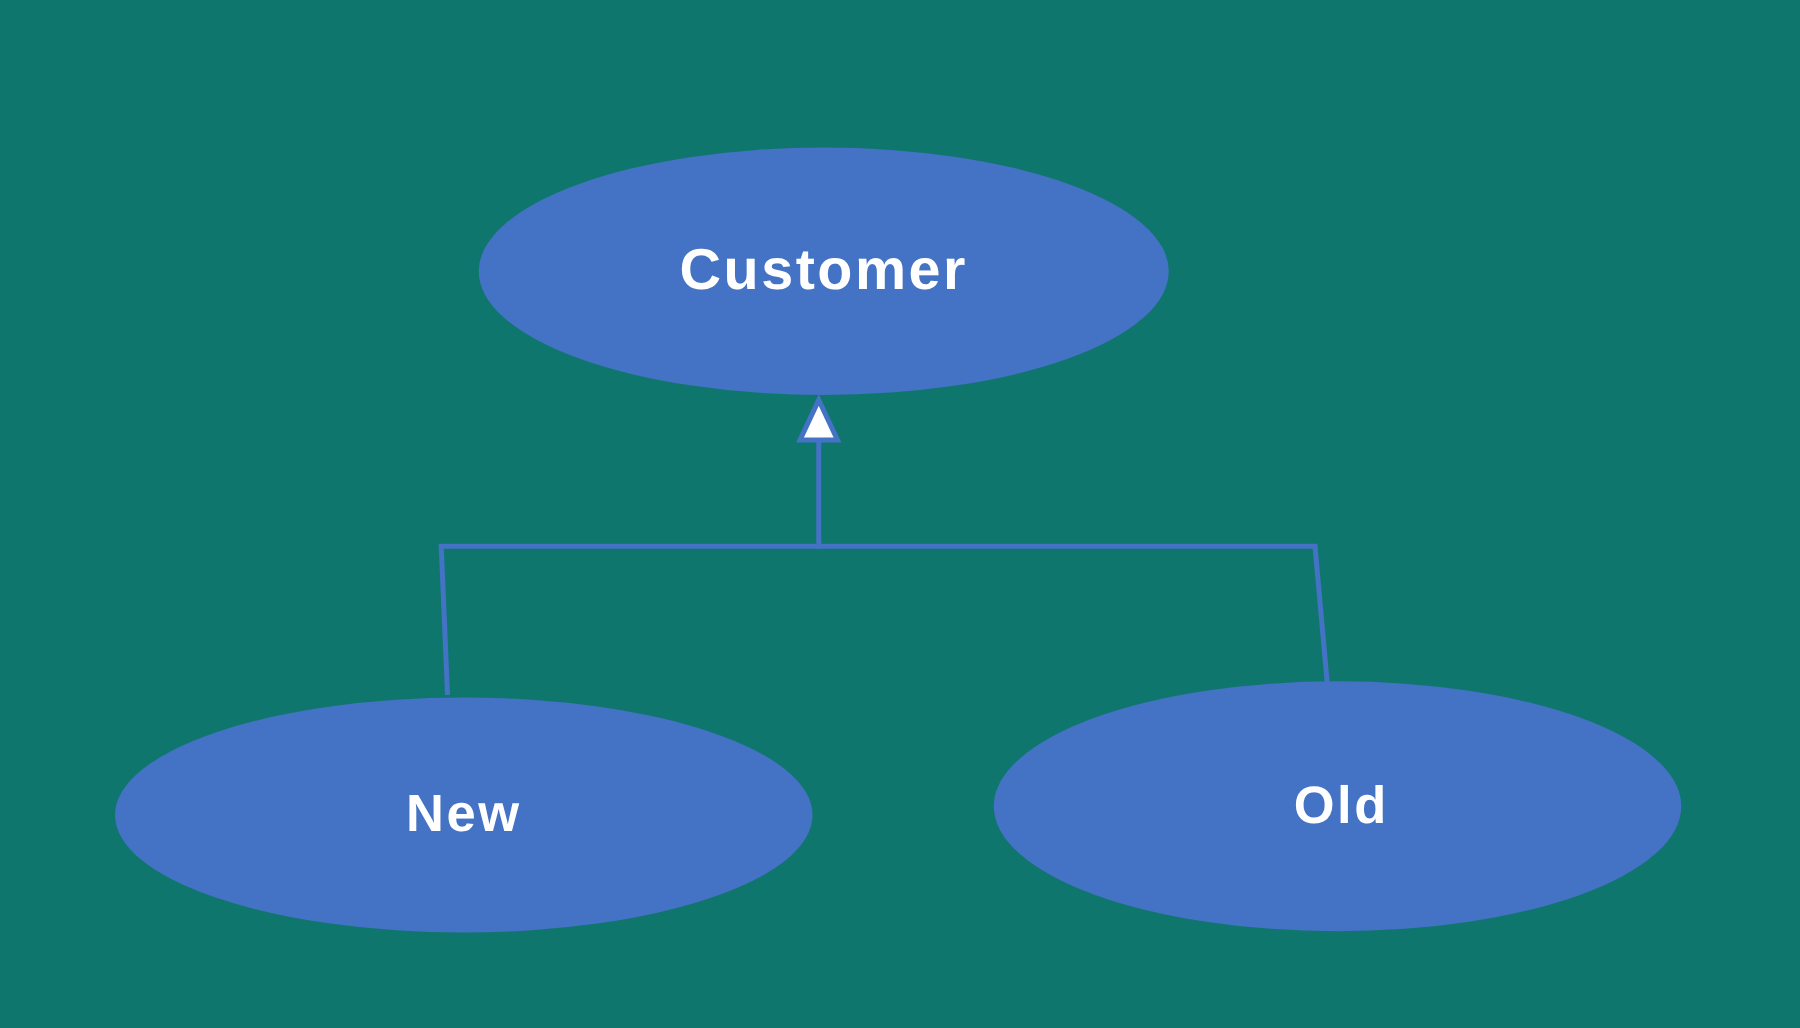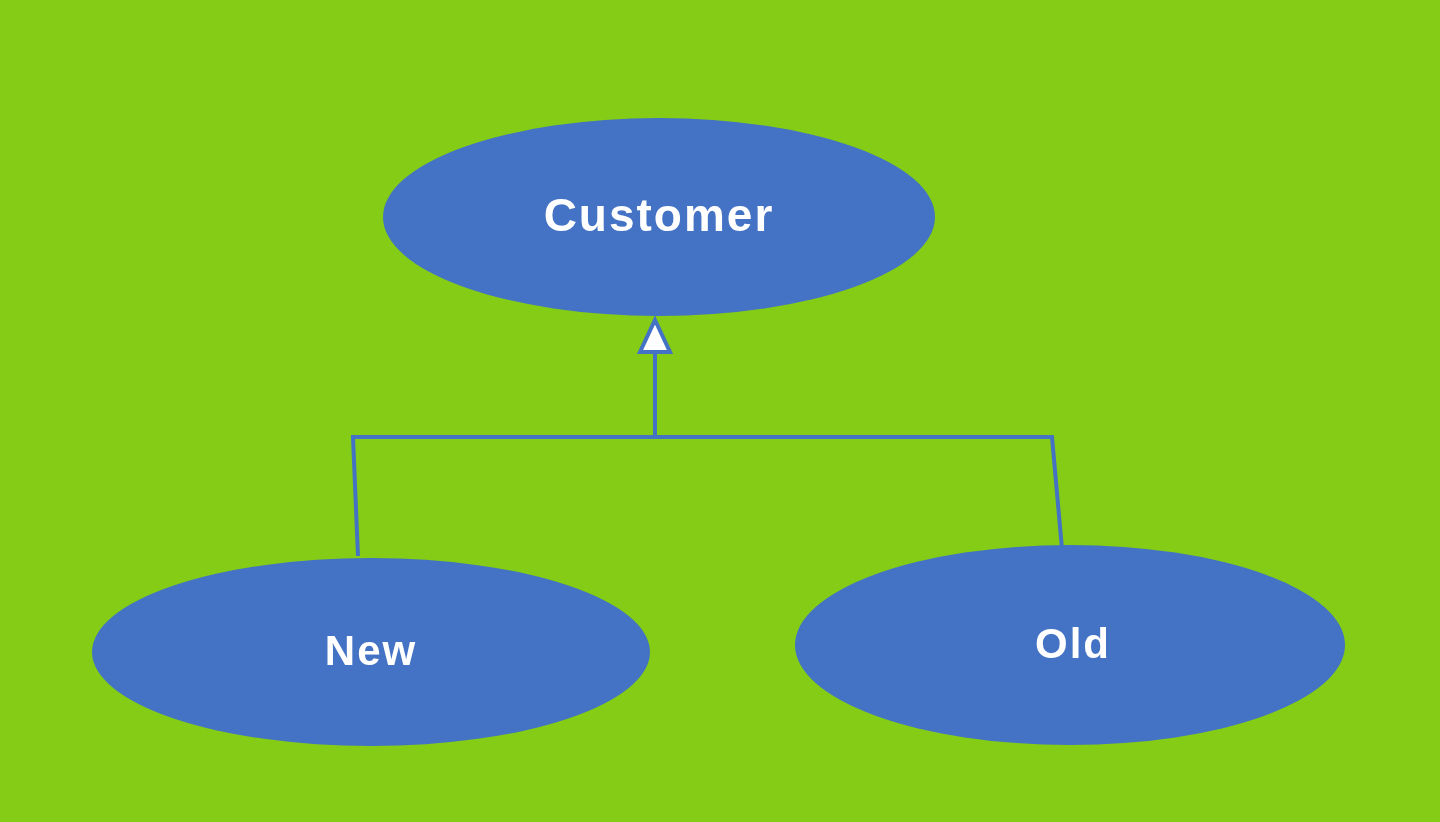--- a/index.html
+++ b/index.html
@@ -8,21 +8,21 @@
     padding: 0;
     background: #ffffff;
   }
   body {
     font-family: "Liberation Sans", sans-serif;
   }
   #canvas {
     position: relative;
     width: 1440px;
     height: 822px;
-    background: #84cc16;
+    background: #0f766e;
     overflow: hidden;
   }
   #diagram-svg {
     position: absolute;
     top: 0;
     left: 0;
     width: 1440px;
     height: 822px;
     display: block;
   }

